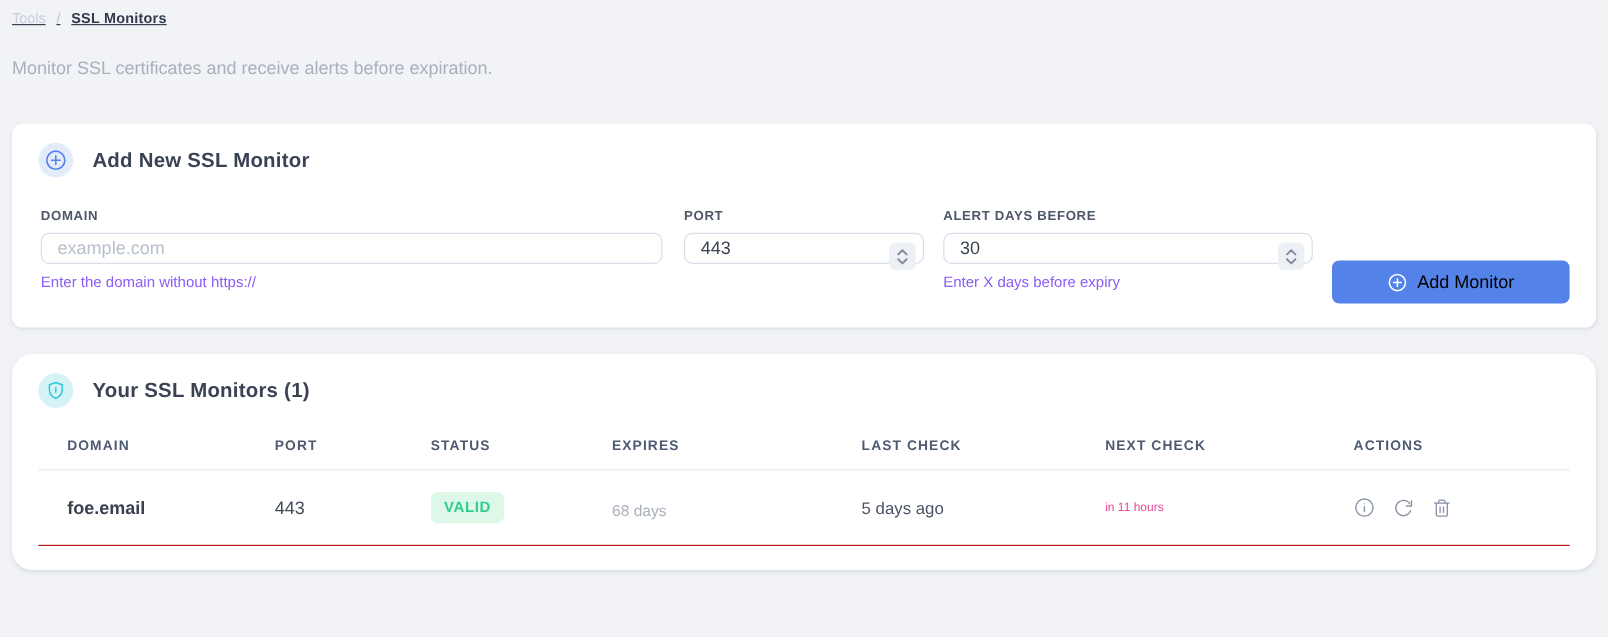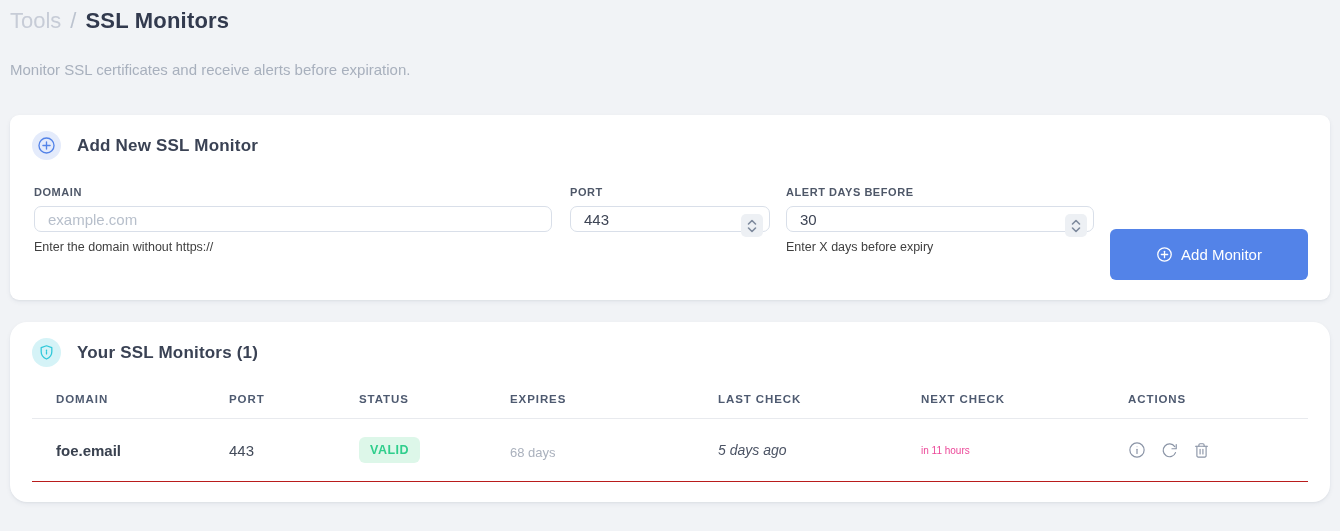--- a/index.html
+++ b/index.html
@@ -5,21 +5,21 @@
   * { margin:0; padding:0; box-sizing:border-box; }
   html,body { width:1340px; height:531px; overflow:hidden; }
   body {
     background:#f1f3f6;
     font-family:"Liberation Sans","DejaVu Sans",sans-serif;
     color:#39414f;
   }
   .page { padding:6px 10px 0 10px; }
 
   
-  .breadcrumb { display:flex; align-items:flex-end; gap:9px; font-size:22px; padding-top:2px; }
+  .breadcrumb { display:flex; align-items:flex-end; gap:9px; font-size:12px; padding-top:2px;text-decoration:underline; }
   .crumb-root { color:#c7ccd7; font-weight:400; }
   .crumb-sep  { color:#bcc3cf; font-weight:400; }
   .crumb-current { color:#323a4e; font-weight:700; letter-spacing:.2px; }
   .page-subtitle { margin-top:27px; font-size:15px; color:#a8b0bd; }
 
   
   .card {
     background:#ffffff; border-radius:9px;
     box-shadow:0 2px 5px rgba(40,50,80,.06), 0 1px 2px rgba(40,50,80,.05);
     padding:16px 22px 20px 22px;
@@ -52,25 +52,25 @@
     padding:0 13px; font-size:15px; color:#3d4454; background:#fff; outline:none;
     font-family:"Liberation Sans","DejaVu Sans",sans-serif;
   }
   .text-input::placeholder { color:#b7bfcb; }
   .spinner {
     position:absolute; right:7px; top:8px; width:22px; height:23px;
     background:#edf0f4; border-radius:5px; border:none;
     display:flex; align-items:center; justify-content:center; cursor:pointer;
     color:#7e8a9d;
   }
-  .field-help { margin-top:8px; font-size:12.5px; color:#404040; }
+  .field-help { margin-top:8px; font-size:12.5px; color:#8b5cf6; }
 
   .btn-primary {
-    margin-left:16px; margin-top:43px; width:198px; height:51px;
-    background:#5383e8; color:#ffffff; border:none; border-radius:6px;
+    margin-left:16px; margin-top:43px; width:198px; height:36px;
+    background:#5383e8; color:#000000; border:none; border-radius:6px;
     font-size:15px; display:flex; align-items:center; justify-content:center; gap:8px;
     cursor:pointer; font-family:"Liberation Sans","DejaVu Sans",sans-serif;
   }
 
   
   .table { margin-top:26px; }
   .tgrid {
     display:grid;
     grid-template-columns:173px 130px 151px 208px 203px 207px 1fr;
     padding-left:24px; align-items:center;
@@ -82,21 +82,21 @@
   .trow { border-bottom:1px solid #b91c1c; min-height:63px; }
   .cell { font-size:15px; color:#434b5a; }
   .cell-domain { font-weight:700; color:#39414f; }
   .status-badge {
     display:inline-block; background:#ddf7e9; color:#2fce8c;
     font-size:12.5px; font-weight:700; letter-spacing:.04em;
     padding:6px 11px; border-radius:6px;
   }
   .cell-expires .date { font-size:15px; color:#39414f; }
   .cell-expires .days { font-size:13px; color:#aab1bd; margin-top:5px; }
-  .cell-last { font-size:14px; color:#4b5364;font-style:italic; }
+  .cell-last { font-size:14px; color:#4b5364; }
   .cell-next { font-size:10px; color:#ec4899; }
   .actions { display:flex; gap:15px; align-items:center; }
   .icon-btn {
     background:none; border:none; padding:0; cursor:pointer; color:#8a94a6;
     display:flex; align-items:center; justify-content:center;
   }
   svg { display:block; }
 </style>
 </head>
 <body>

